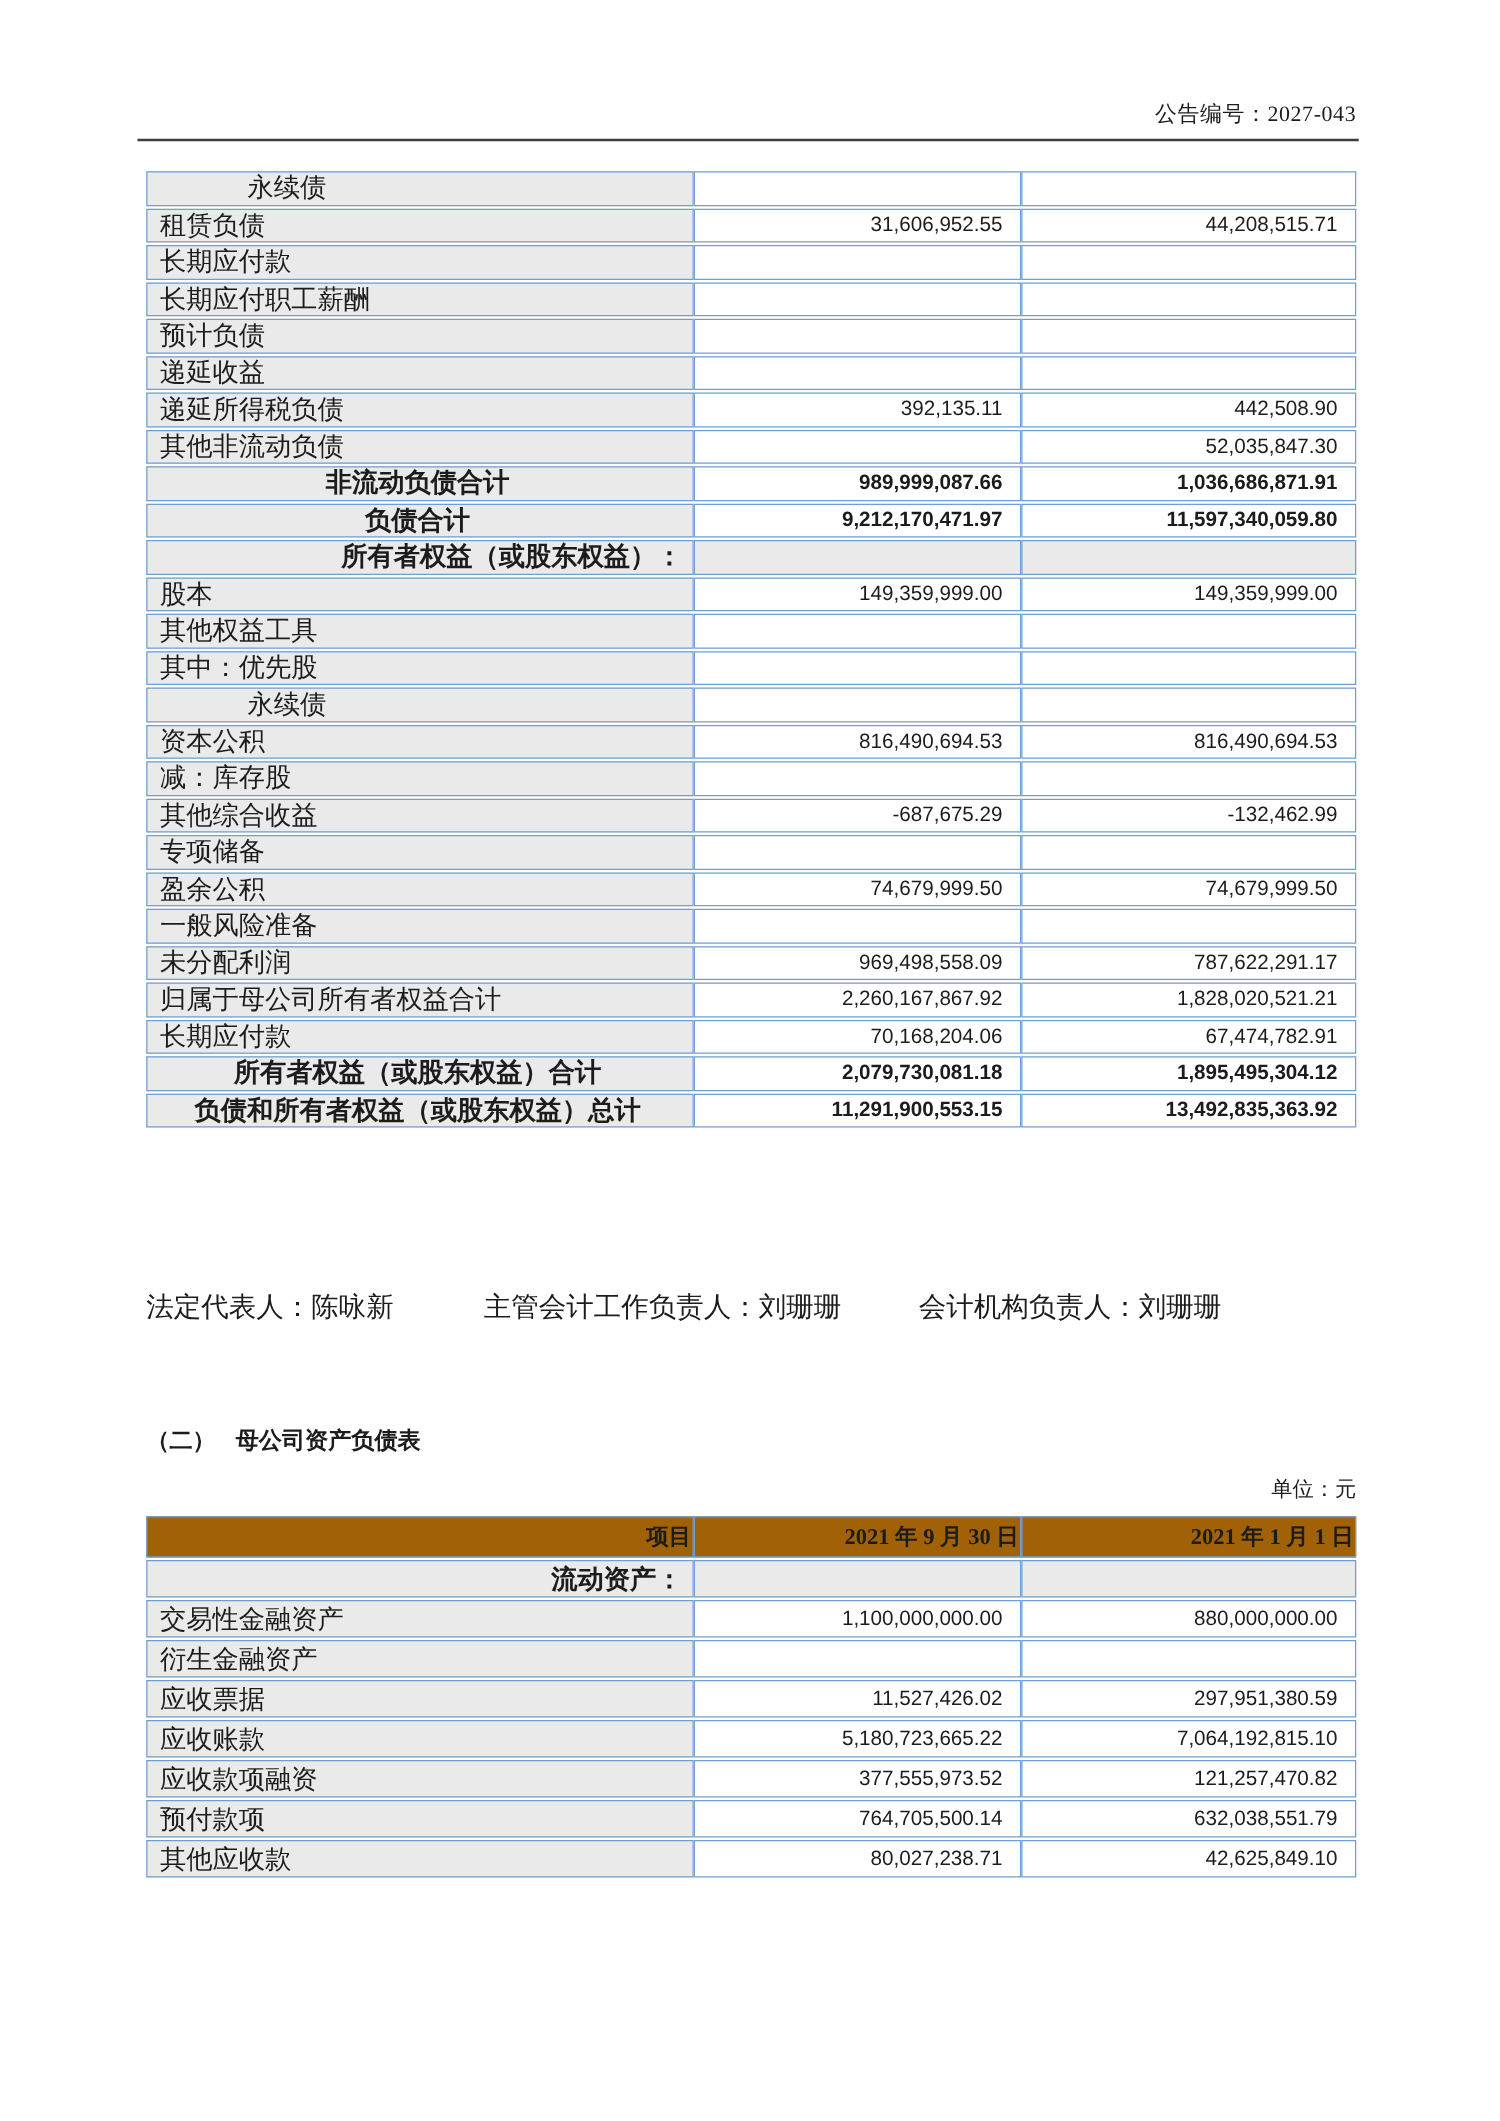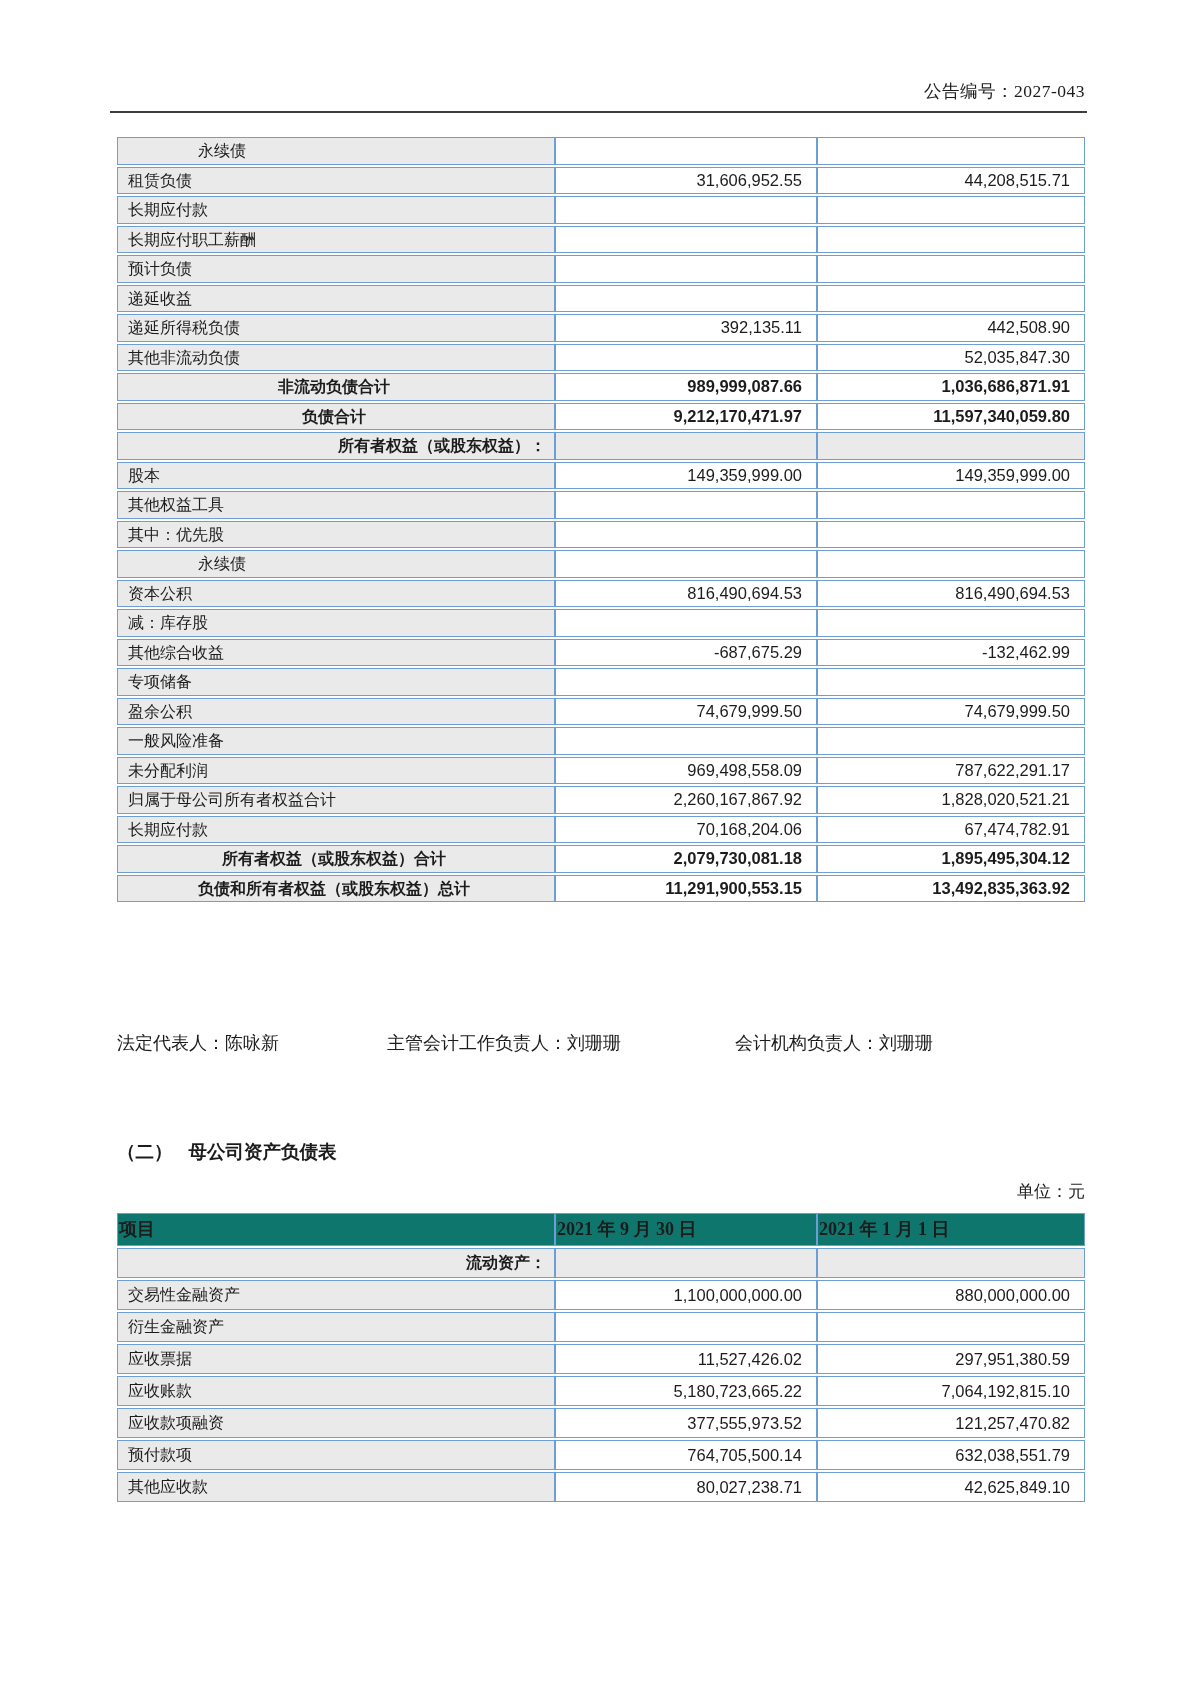--- a/index.html
+++ b/index.html
@@ -43,46 +43,46 @@
     overflow:hidden;
     white-space:nowrap;
   }
   .t1 td{height:25.5px;line-height:25.5px;}
   .t2 td{height:28px;line-height:28px;}
   .t2 th{height:29px;line-height:29px;}
   td.lbl{
     background:#eaeaea;
     text-align:left;
     padding:0 8px 0 10px;
-    font-size:16px;
+    font-size:21px;
   }
   td.num{
     text-align:right;
     padding:0 14px 0 4px;
     font-family:"Liberation Sans", sans-serif;
     font-size:16.5px;
   }
   tr.total td{font-weight:bold;}
   tr.total td.lbl{text-align:center;padding-left:4px;}
   tr.sec td{background:#eaeaea;text-align:right;}
   tr.sec td.lbl{font-weight:bold;}
   td.lbl.indent{padding-left:80px;}
   .fin-table th{
-    background:#0f766e;
+    background:#a16207;
     font-weight:bold;
-    text-align:left;
+    text-align:right;
     font-size:18px;
   }
   .signatures{
     position:absolute;
     top:1031px;
     left:117px;
     width:968px;
     height:24px;
-    font-size:18px;
+    font-size:22px;
   }
   .signatures span{position:absolute;top:0;white-space:nowrap;}
   .sig1{left:0;}
   .sig2{left:270px;}
   .sig3{left:618px;}
   .section-title{
     position:absolute;
     top:1139px;
     left:117px;
     font-size:18.5px;

